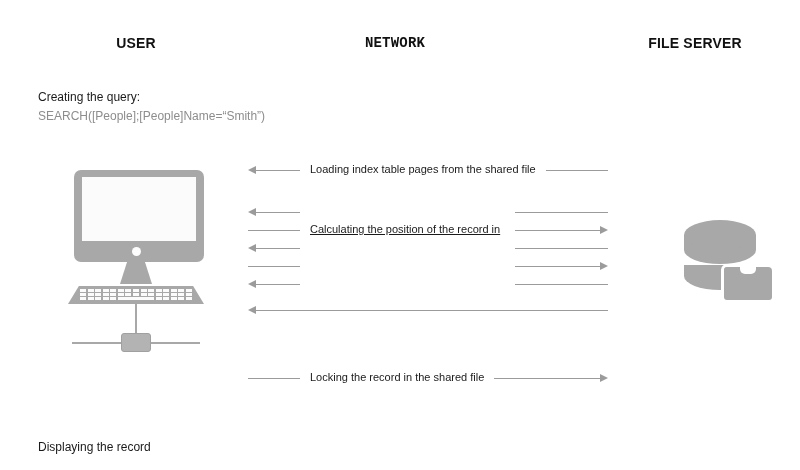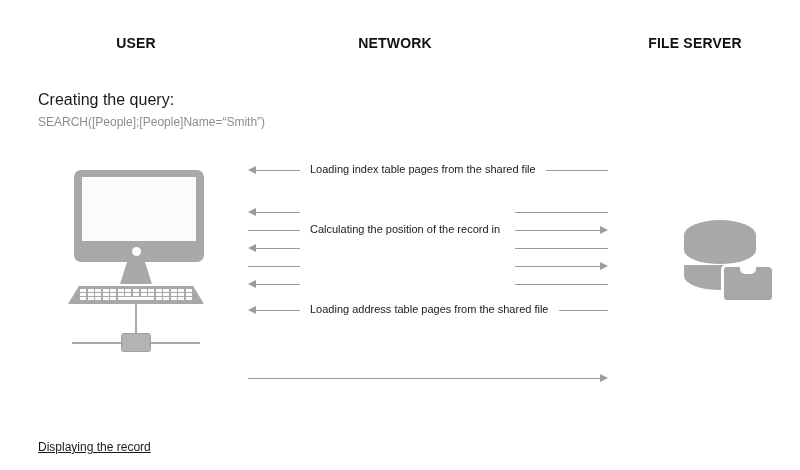--- a/index.html
+++ b/index.html
@@ -25,49 +25,49 @@
     position: absolute;
     font-size: 14px;
     font-weight: bold;
     color: #111111;
     letter-spacing: 0.2px;
     white-space: nowrap;
     text-align: center;
     transform: translateX(-50%);
   }
   #hdr-user   { left: 136px; top: 35px; }
-  #hdr-net    { left: 395px; top: 35px; }
+  #hdr-net    { left: 395px; top: 35px; font-family: Liberation Mono, monospace; }
   #hdr-server { left: 695px; top: 35px; }
 
   
   .query-block {
     position: absolute;
     left: 38px;
     top: 88px;
     line-height: 1.55;
   }
   .query-title {
-    font-size: 16px;
+    font-size: 12px;
     color: #1a1a1a;
     white-space: nowrap;
   }
   .query-code {
     font-size: 12px;
     color: #8d8d8d;
     white-space: nowrap;
   }
 
   
   .side-label {
     position: absolute;
     font-size: 12px;
     color: #1a1a1a;
     white-space: nowrap;
   }
-  #label-display { left: 38px; top: 440px; text-decoration: underline; }
+  #label-display { left: 38px; top: 440px; }
 
   
   .msg-row {
     position: absolute;
     left: 248px;
     width: 360px;
     height: 16px;
     display: flex;
     align-items: center;
   }
@@ -137,20 +137,21 @@
   #group-calc .gline .spacer    { width: 215px; flex: 0 0 auto; }
   #group-calc .gline .seg-right { flex: 1 1 auto; }
   #group-calc .gtext {
     position: absolute;
     left: 62px;
     top: 18px;
     width: 215px;
     font-size: 11px;
     color: #1a1a1a;
     line-height: 1.35;
+    text-decoration: underline;
   }
 
   
   #computer {
     position: absolute;
     left: 66px;
     top: 170px;
     width: 140px;
     height: 180px;
   }
@@ -482,30 +483,30 @@
     <div class="gtext">
       <div>Calculating the position of the record in</div>
     </div>
   </div>
 
   <div class="msg-row" style="top:302px">
     <div class="seg seg-left arrow-left">
       <span class="head"></span>
         <span class="rule"></span>
     </div>
-    <div class="msg-text">Loading address table pages from the shared file</div>
     <div class="seg seg-right">
       <span class="rule"></span>
     </div>
   </div>
 
   <div class="msg-row" style="top:370px">
     <div class="seg seg-left">
       <span class="rule"></span>
     </div>
+    <div class="msg-text">Locking the record in the shared file</div>
     <div class="seg seg-right arrow-right">
       <span class="head"></span>
         <span class="rule"></span>
     </div>
   </div>
 
 
   <div id="label-display" class="side-label">Displaying the record</div>
 
 </div>

